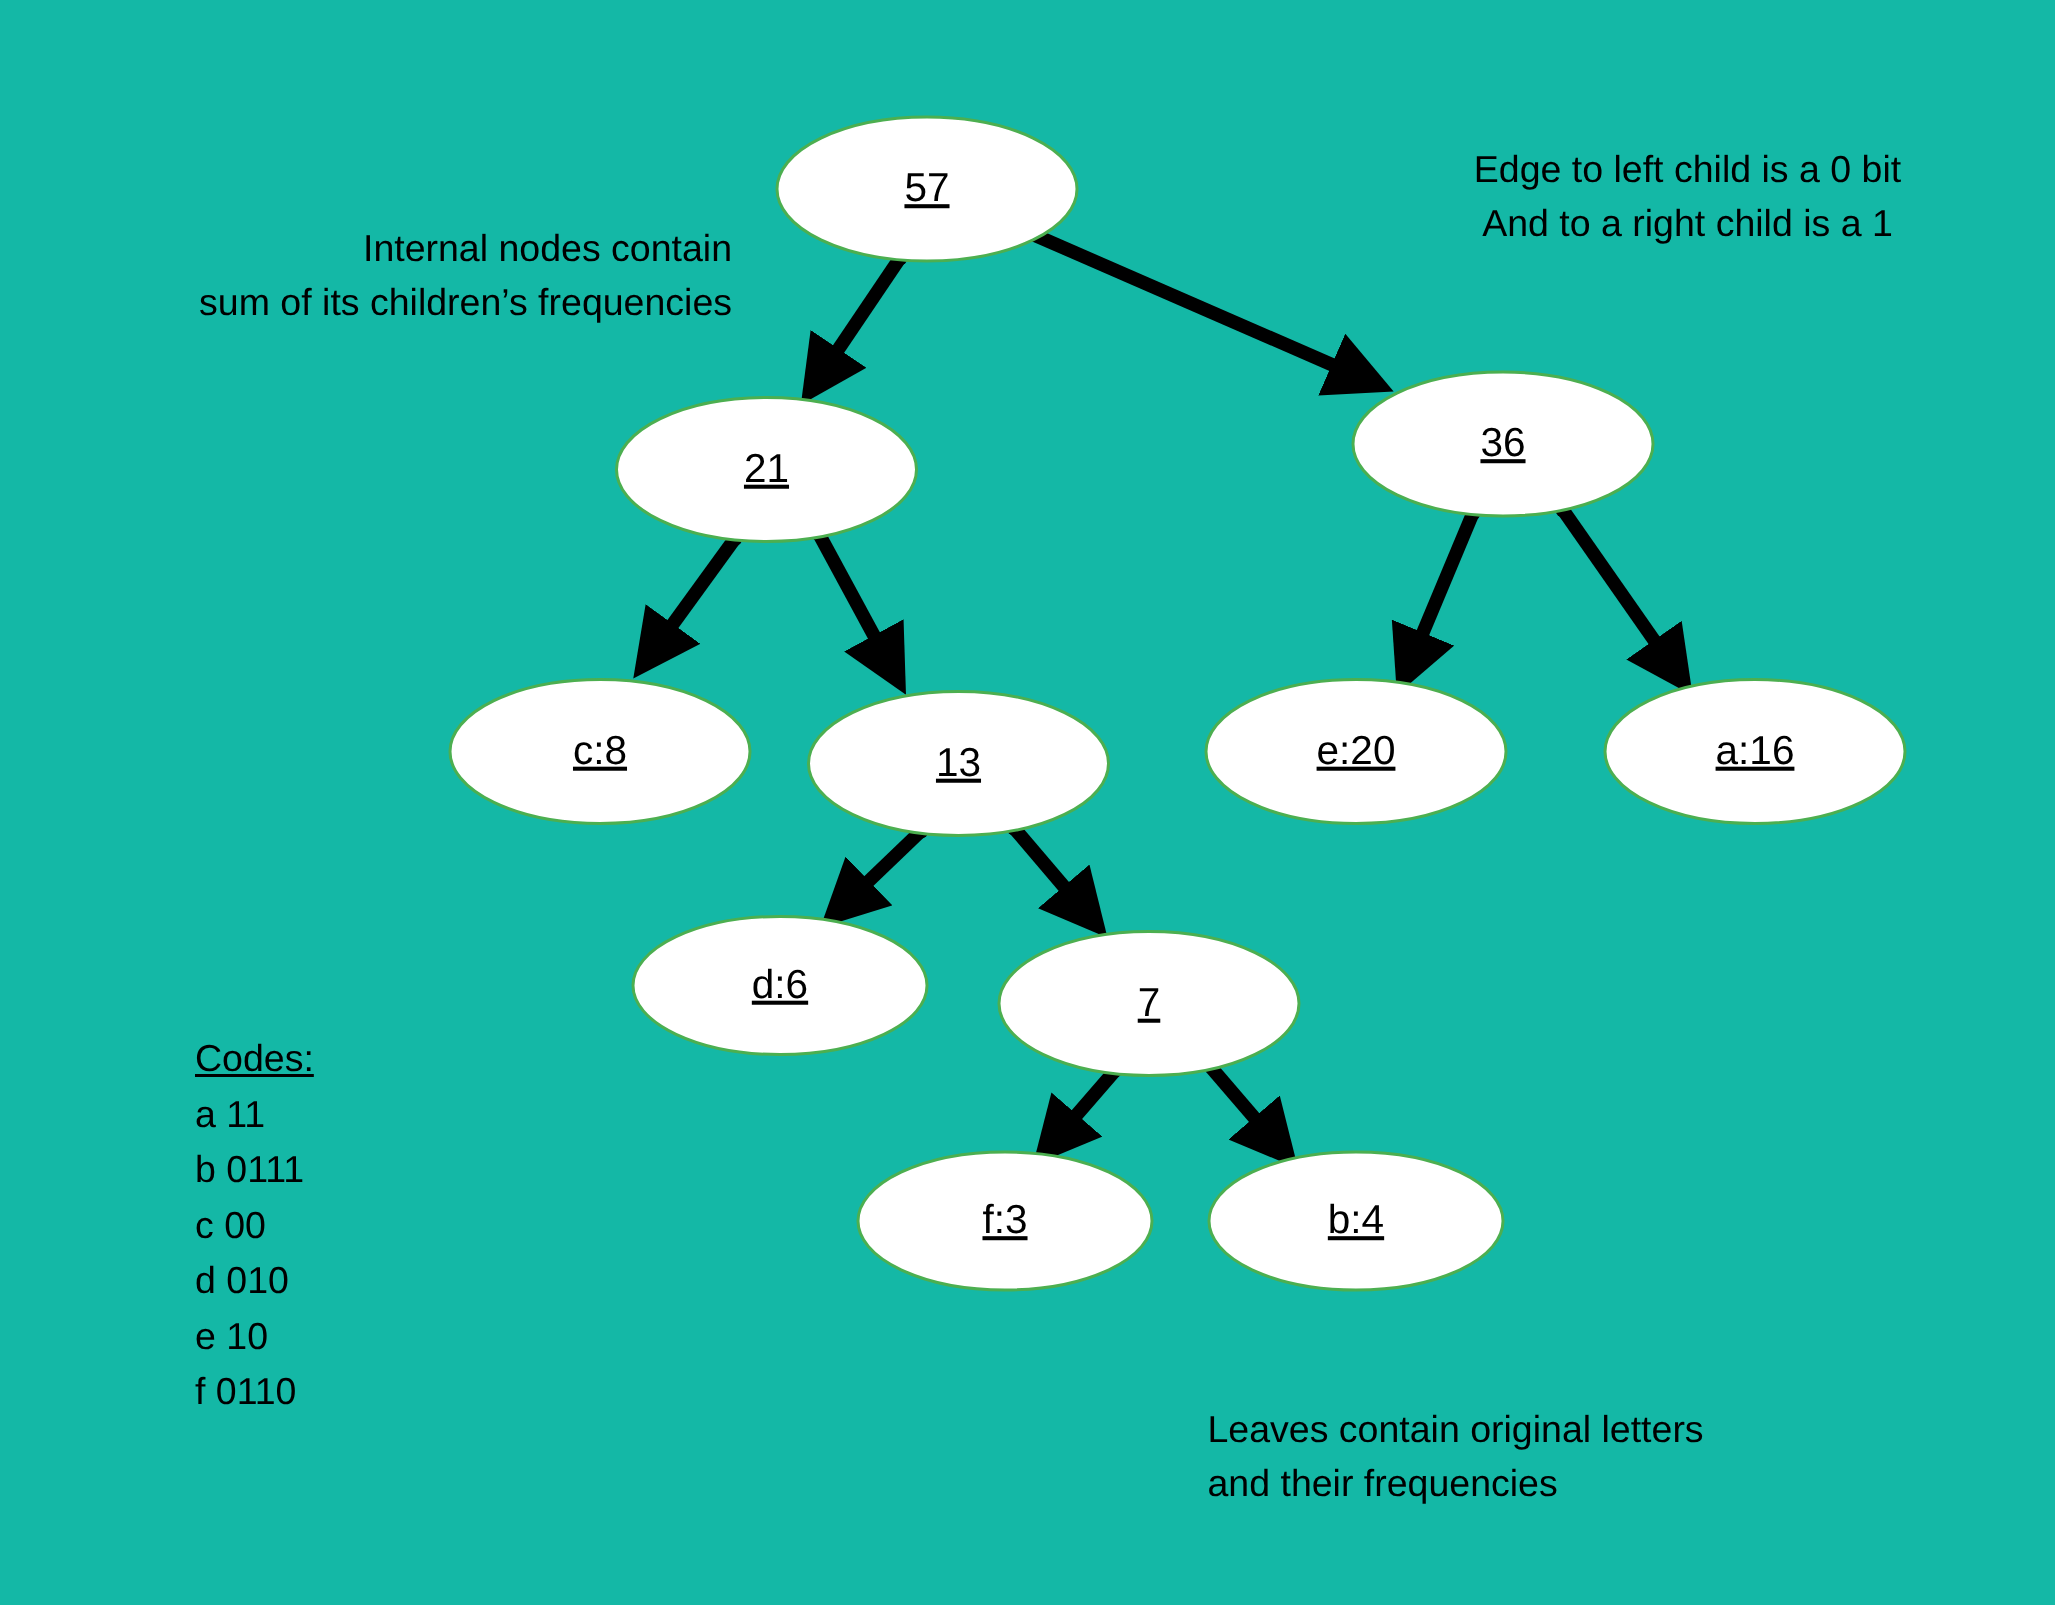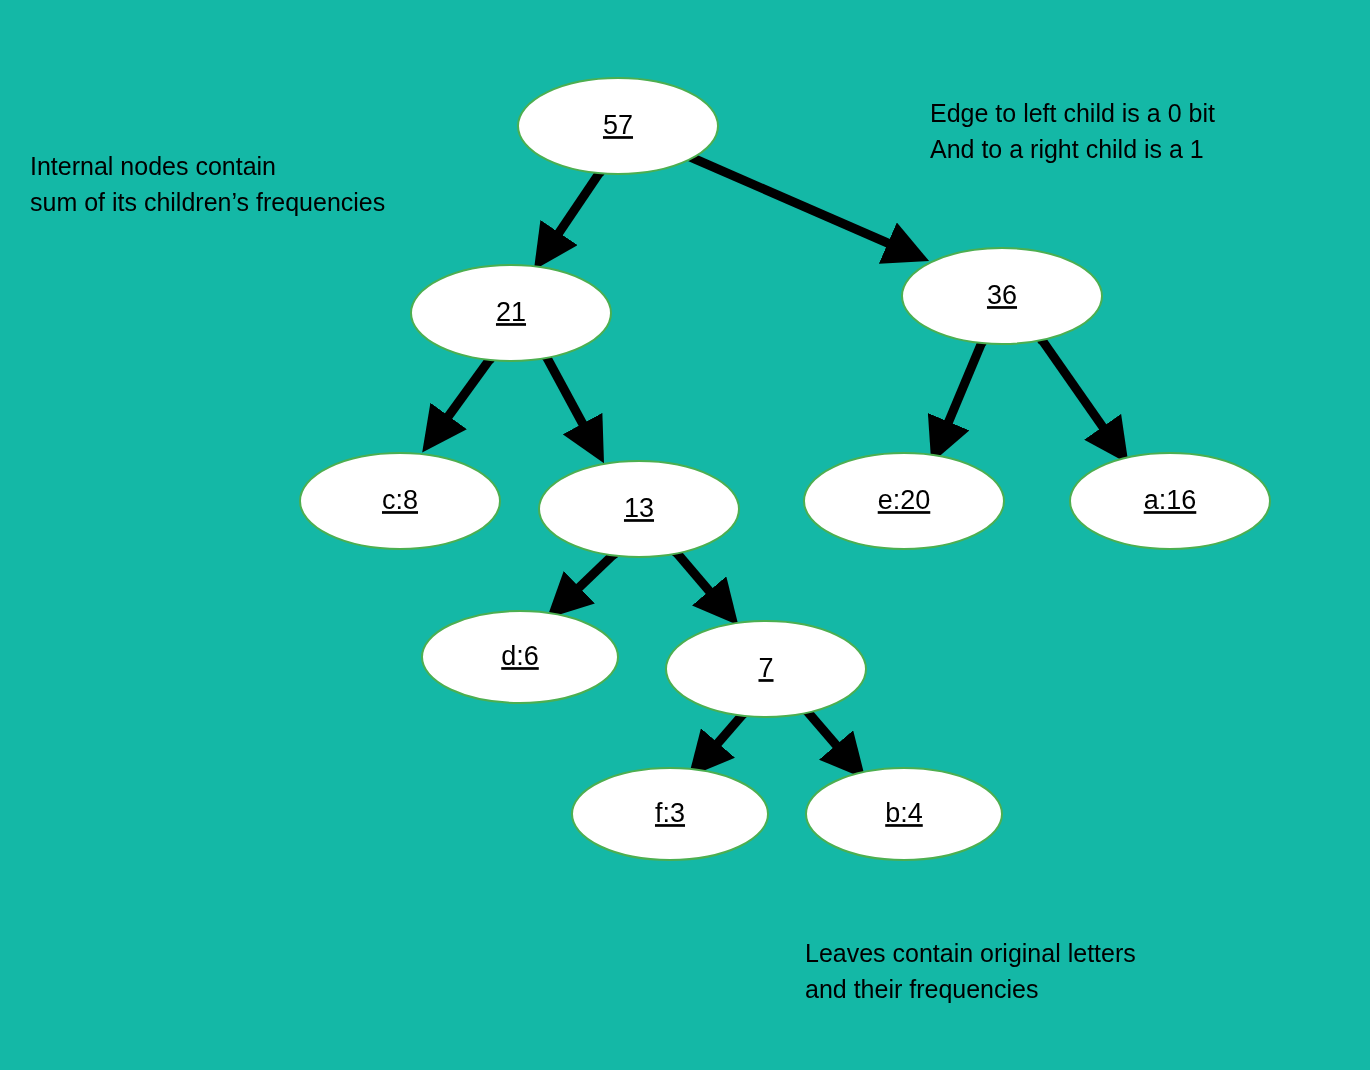--- a/index.html
+++ b/index.html
@@ -32,29 +32,29 @@
   }
   .annotation {
     position: absolute;
     font-family: "Liberation Sans", sans-serif;
     font-size: 25px;
     color: #000000;
     line-height: 1.45;
     white-space: pre;
   }
   #ann-internal {
-    left: 30px;
+    left: 18px;
     top: 148px;
-    text-align: left;
+    text-align: right;
     width: 470px;
   }
   #ann-edges {
     left: 930px;
     top: 95px;
-    text-align: left;
+    text-align: center;
     width: 390px;
   }
   #ann-leaves {
     left: 805px;
     top: 935px;
     text-align: left;
     width: 450px;
   }
   #codes-block {
     position: absolute;
@@ -175,14 +175,25 @@
 
   <div class="annotation" id="ann-internal">Internal nodes contain
 sum of its children’s frequencies</div>
 
   <div class="annotation" id="ann-edges">Edge to left child is a 0 bit
 And to a right child is a 1</div>
 
   <div class="annotation" id="ann-leaves">Leaves contain original letters
 and their frequencies</div>
 
+  <div id="codes-block">
+    <div id="codes-title">Codes:</div>
+    <div id="codes-rows">
+        <div class="code-row">a 11</div>
+        <div class="code-row">b 0111</div>
+        <div class="code-row">c 00</div>
+        <div class="code-row">d 010</div>
+        <div class="code-row">e 10</div>
+        <div class="code-row">f 0110</div>
+      </div>
+  </div>
 
 </div>
 
 </body></html>

